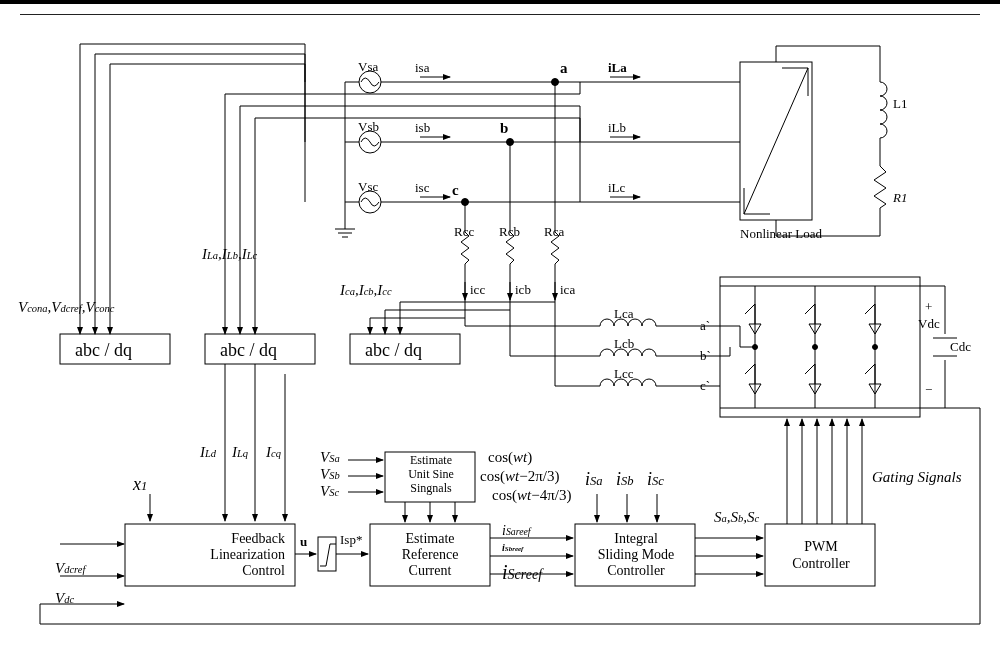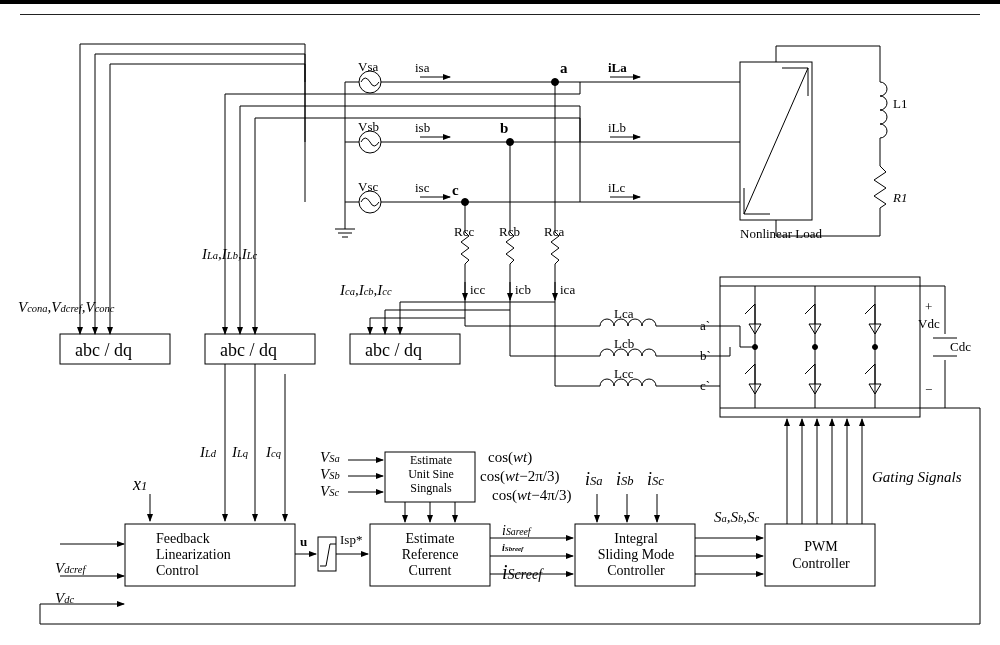--- a/index.html
+++ b/index.html
@@ -294,21 +294,21 @@
 <div class="lbl" style="left:340px;top:278px;">I<span class="sub">ca</span>,I<span class="sub">cb</span>,I<span class="sub">cc</span></div>
 
 <div class="lbl" style="left:200px;top:440px;">I<span class="sub">Ld</span></div>
 <div class="lbl" style="left:232px;top:440px;">I<span class="sub">Lq</span></div>
 <div class="lbl" style="left:266px;top:440px;">I<span class="sub">cq</span></div>
 <div class="lbl" style="left:133px;top:470px;font-size:18px;">x<span class="sub">1</span></div>
 
 <div class="lbl" style="left:55px;top:556px;">V<span class="sub">dcref</span></div>
 <div class="lbl" style="left:55px;top:586px;">V<span class="sub">dc</span></div>
 
-<div class="lbl blklbl" style="left:156px;top:527px;width:145px;text-align:left;">Feedback<br>Linearization<br>Control</div>
+<div class="lbl blklbl" style="left:140px;top:527px;width:145px;text-align:right;">Feedback<br>Linearization<br>Control</div>
 <div class="lbl smlbl" style="left:300px;top:530px;font-weight:bold;">u</div>
 <div class="lbl smlbl" style="left:340px;top:528px;">Isp*</div>
 
 <div class="lbl" style="left:320px;top:445px;">V<span class="sub">Sa</span></div>
 <div class="lbl" style="left:320px;top:462px;">V<span class="sub">Sb</span></div>
 <div class="lbl" style="left:320px;top:479px;">V<span class="sub">Sc</span></div>
 
 <div class="lbl blklbl" style="left:390px;top:450px;width:82px;text-align:center;font-size:12px;line-height:1.15;">Estimate<br>Unit Sine<br>Singnals</div>
 
 <div class="lbl" style="left:488px;top:445px;font-style:normal;">cos(<span style="font-style:italic">wt</span>)</div>

